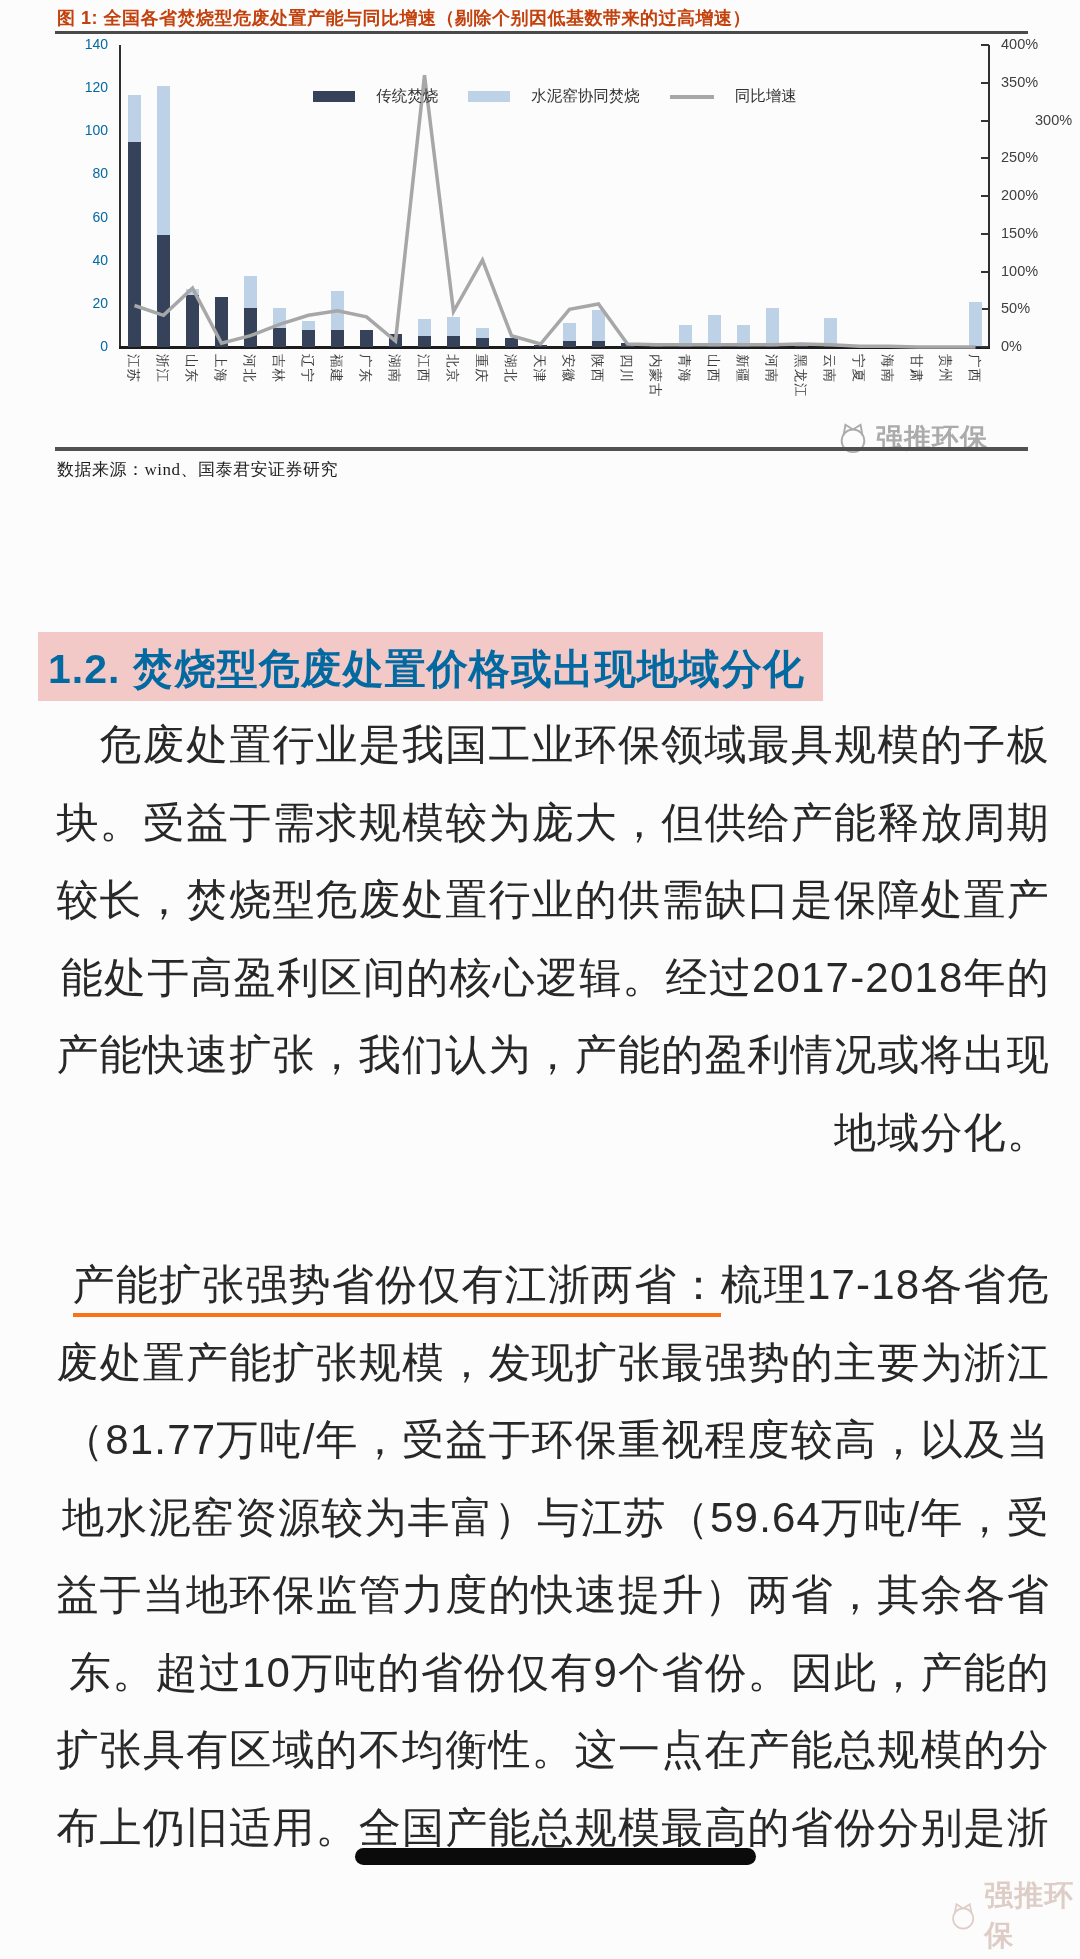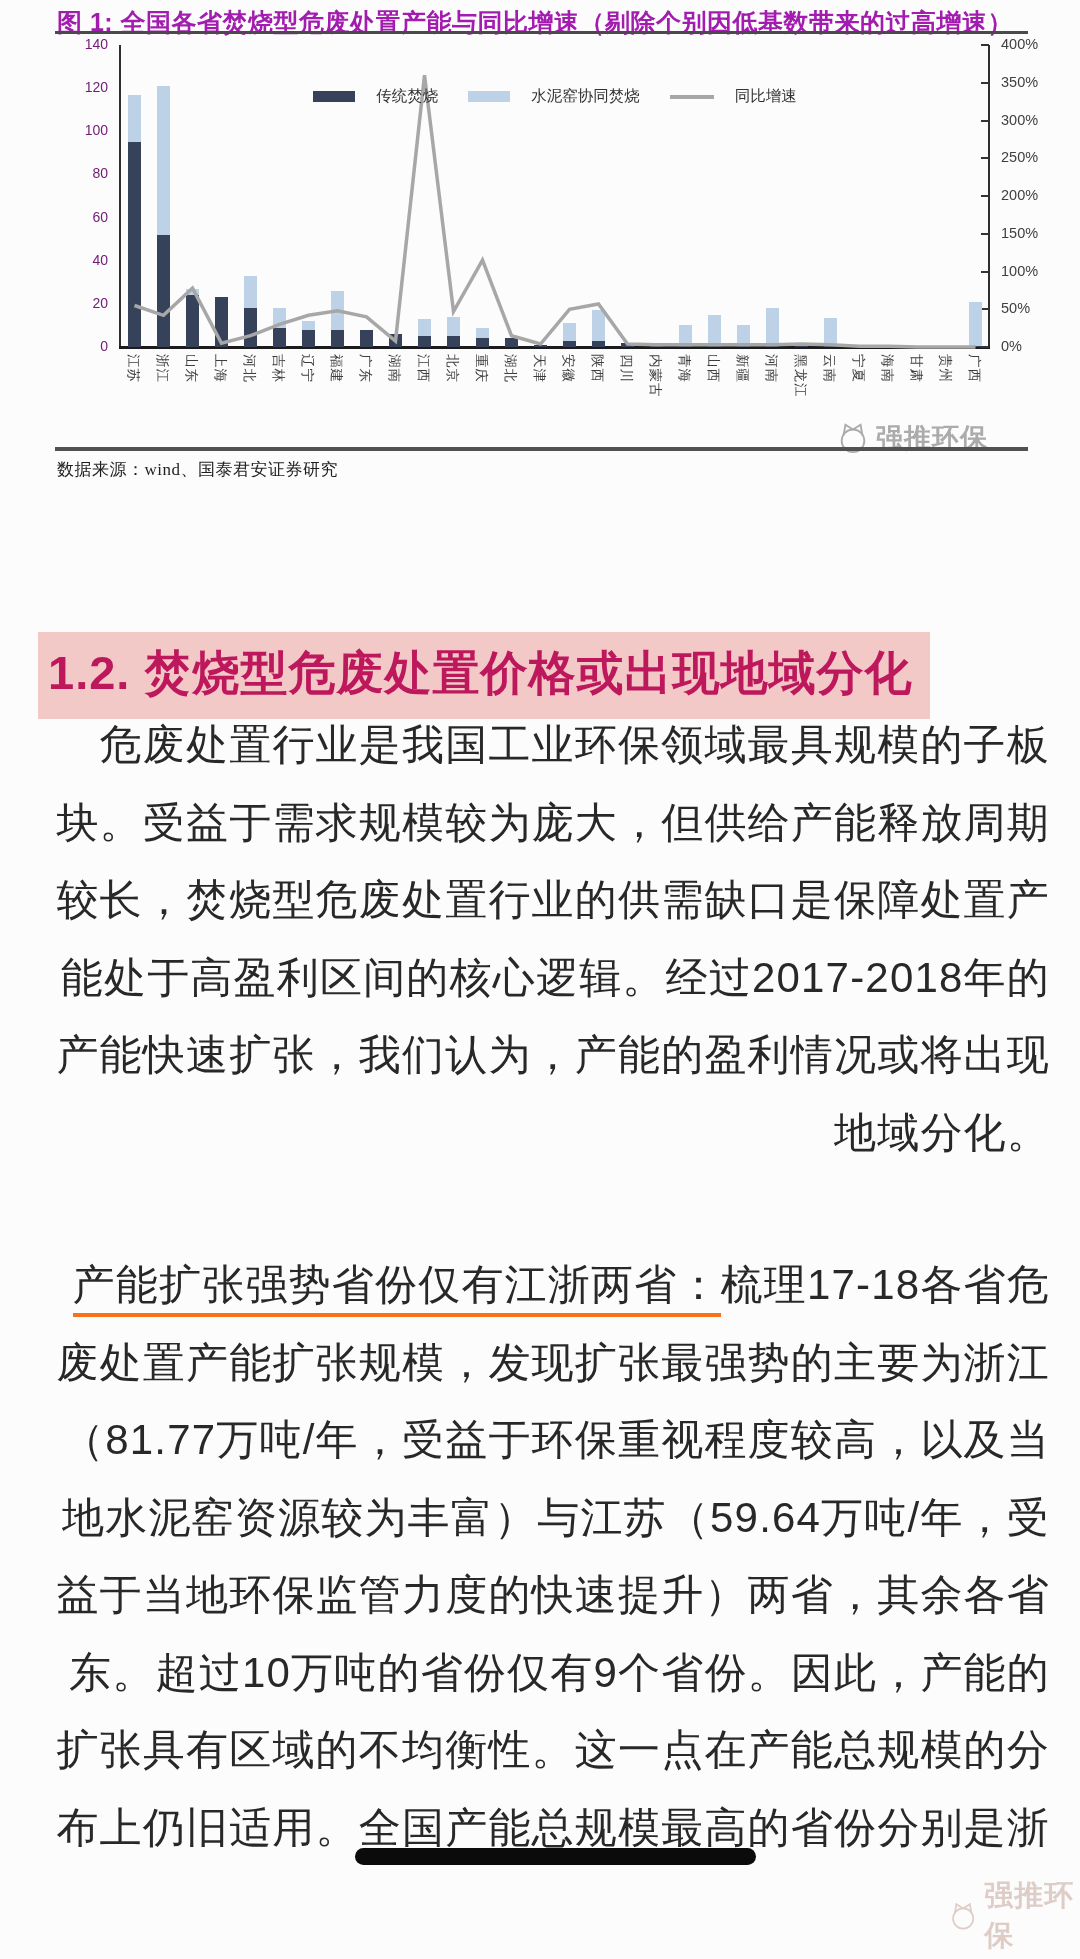--- a/index.html
+++ b/index.html
@@ -1,47 +1,47 @@
 <!DOCTYPE html>
 <html><head>
 <meta charset="utf-8">
 <style>
   html,body{margin:0;padding:0;background:#e9e9e9;}
   #page{position:relative;width:1080px;height:1959px;background:#fcfcfc;overflow:hidden;
         font-family:"Liberation Sans",sans-serif;}
   
-  .fig-title{position:absolute;left:57px;top:6px;font-size:25px;font-weight:700;color:#a21caf;
+  .fig-title{position:absolute;left:57px;top:6px;font-size:18px;font-weight:700;color:#c2410c;
              letter-spacing:.5px;white-space:nowrap;}
   .rule-top{position:absolute;left:55px;top:31px;width:973px;height:3px;background:#4a4a4a;}
   .rule-bottom{position:absolute;left:55px;top:447px;width:973px;height:4px;background:#515151;}
   .source{position:absolute;left:57px;top:458px;font-family:"Liberation Serif",serif;
           font-size:17px;color:#1e1e1e;letter-spacing:.5px;}
   
   #chart{position:absolute;left:0;top:0;width:1080px;height:470px;}
   .axis{position:absolute;background:#2f2f2f;}
-  .ytick-l{position:absolute;width:48px;text-align:right;font-size:14px;color:#701a75;}
+  .ytick-l{position:absolute;width:48px;text-align:right;font-size:14px;color:#0369a1;}
   .ytick-r{position:absolute;font-size:14.5px;color:#3f3f3f;}
   .rtickmark{position:absolute;width:8px;height:2px;background:#333;}
   .xlab{position:absolute;transform:rotate(90deg);transform-origin:0 0;font-size:13.5px;
         color:#3d3d3d;letter-spacing:1px;white-space:nowrap;}
   #plot{position:absolute;left:120px;top:45px;width:870px;height:302px;}
   .bar{position:absolute;width:13px;}
   #legend{position:absolute;left:120px;top:86px;width:870px;display:flex;
           justify-content:center;gap:30px;align-items:center;}
   .leg-item{display:flex;align-items:center;gap:21px;}
   .leg-label{font-size:15.5px;color:#333;}
   
   .wm{position:absolute;display:flex;align-items:center;gap:6px;}
   .wm-chart{left:836px;top:420px;color:#979797;opacity:.8;}
   .wm-chart .wm-text{font-size:27px;font-weight:700;letter-spacing:1px;}
   .wm-page{left:948px;top:1876px;color:#dccac3;opacity:.92;z-index:6;}
   .wm-page .wm-text{font-size:29px;font-weight:700;letter-spacing:1px;}
   
   .heading{position:absolute;left:38px;top:632px;display:inline-block;background:#f3c9c8;
-           padding:10px 18px 14px 10px;font-size:47px;font-weight:700;color:#be185d;
+           padding:10px 18px 4px 10px;font-size:41px;font-weight:700;color:#0369a1;
            letter-spacing:1px;white-space:nowrap;}
   .para{position:absolute;left:40px;width:1010px;font-size:42px;color:#282828;
         letter-spacing:1.2px;text-align:right;}
   #para1{top:706px;}
   #para2{top:1246px;}
   .bline{height:77.5px;line-height:77.5px;white-space:nowrap;}
   .lead{font-weight:400;border-bottom:4px solid #f97316;padding-bottom:5px;}
   .marked{position:relative;}
   .marked::after{content:"";position:absolute;left:-4px;right:-8px;bottom:-14px;height:17px;
                  background:#0b0b0b;border-radius:9px;}
@@ -66,21 +66,21 @@
         <div class="ytick-l" style="left: 60px; top: 208.571px;">60</div>
         <div class="ytick-l" style="left: 60px; top: 251.714px;">40</div>
         <div class="ytick-l" style="left: 60px; top: 294.857px;">20</div>
         <div class="ytick-l" style="left: 60px; top: 338px;">0</div>
       </div>
     <div id="yr">
         <div class="ytick-r" style="left: 1001px; top: 36px;">400%</div>
         <div class="rtickmark" style="left: 981px; top: 44px;"></div>
         <div class="ytick-r" style="left: 1001px; top: 73.75px;">350%</div>
         <div class="rtickmark" style="left: 981px; top: 81.75px;"></div>
-        <div class="ytick-r" style="left: 1001px; top: 111.5px;">300%</div>
+        <div class="ytick-r" style="left: 1035px; top: 111.5px;">300%</div>
         <div class="rtickmark" style="left: 981px; top: 119.5px;"></div>
         <div class="ytick-r" style="left: 1001px; top: 149.25px;">250%</div>
         <div class="rtickmark" style="left: 981px; top: 157.25px;"></div>
         <div class="ytick-r" style="left: 1001px; top: 187px;">200%</div>
         <div class="rtickmark" style="left: 981px; top: 195px;"></div>
         <div class="ytick-r" style="left: 1001px; top: 224.75px;">150%</div>
         <div class="rtickmark" style="left: 981px; top: 232.75px;"></div>
         <div class="ytick-r" style="left: 1001px; top: 262.5px;">100%</div>
         <div class="rtickmark" style="left: 981px; top: 270.5px;"></div>
         <div class="ytick-r" style="left: 1001px; top: 300.25px;">50%</div>

